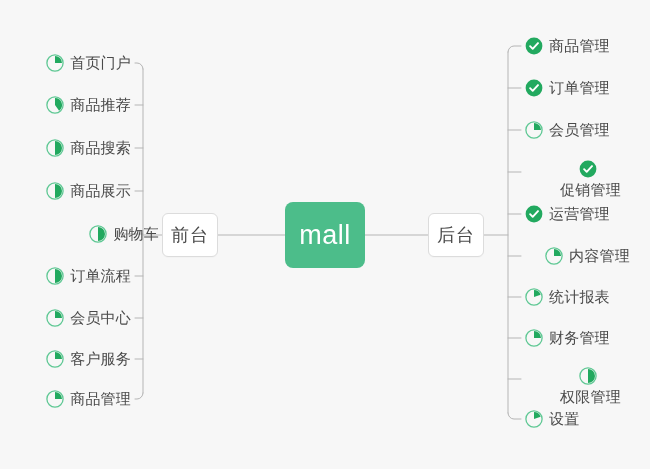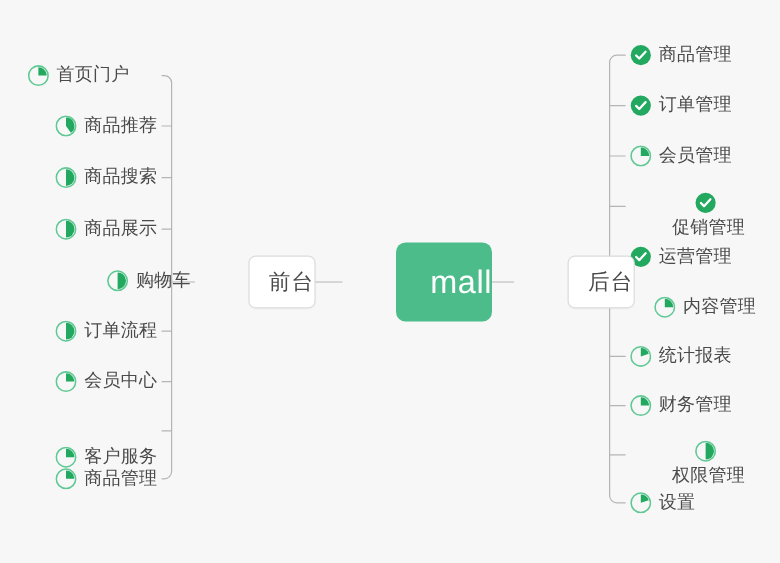--- a/index.html
+++ b/index.html
@@ -48,23 +48,22 @@
     flex: 0 0 18px;
     display: block;
   }
   .icon-wrap svg { display: block; width: 18px; height: 18px; }
 
   
   .node {
     position: absolute;
     display: flex;
     align-items: center;
-    justify-content: flex-end;
+    justify-content: center;
     box-sizing: border-box;
-    margin-left: 45px;
   }
   .node-plain {
     background: #ffffff;
     border: 1px solid #dcdcdc;
     border-radius: 6px;
     box-shadow: 0 1px 1px rgba(0,0,0,0.02);
   }
   .node-plain .node-label {
     font-size: 18px;
     color: #4a4a4a;
@@ -110,21 +109,21 @@
         <path d="M 521 297 L 508 297"></path>
         <path d="M 521 338 L 508 338"></path>
         <path d="M 521 379 L 508 379"></path>
         <path d="M 521 419 L 514 419 A 6 6 0 0 1 508 413"></path>
         <path d="M 484 235 L 508 235"></path>
         <path d="M 365 235 L 428 235"></path>
       </g>
   </svg>
 
   <div id="leaves-layer">
-      <div class="leaf left" style="top: 51px; left: 0px; width: 131px; padding-right: 0px; justify-content: center;">
+      <div class="leaf left" style="top: 51px; left: 0px; width: 131px; padding-right: 0px;">
         <span class="icon-wrap">
           <svg viewBox="0 0 18 18" width="18" height="18">
             <circle cx="9" cy="9" r="8.1" fill="none" stroke="#5fc894" stroke-width="1.3"></circle>
             <path d="M 9 9 L 9 2 A 7 7 0 0 1 16 9 Z" fill="#22a95f"></path>
           </svg>
         </span>
         <span class="leaf-label">首页门户</span>
       </div>
       <div class="leaf left" style="top: 93px; left: 0px; width: 131px; padding-right: 0px;">
         <span class="icon-wrap">
@@ -173,21 +172,21 @@
       </div>
       <div class="leaf left" style="top: 306px; left: 0px; width: 131px; padding-right: 0px;">
         <span class="icon-wrap">
           <svg viewBox="0 0 18 18" width="18" height="18">
             <circle cx="9" cy="9" r="8.1" fill="none" stroke="#5fc894" stroke-width="1.3"></circle>
             <path d="M 9 9 L 9 2 A 7 7 0 0 1 16 9 Z" fill="#22a95f"></path>
           </svg>
         </span>
         <span class="leaf-label">会员中心</span>
       </div>
-      <div class="leaf left" style="top: 347px; left: 0px; width: 131px; padding-right: 0px; margin-top: 22px;">
+      <div class="leaf left" style="top: 347px; left: 0px; width: 131px; padding-right: 0px;">
         <span class="icon-wrap">
           <svg viewBox="0 0 18 18" width="18" height="18">
             <circle cx="9" cy="9" r="8.1" fill="none" stroke="#5fc894" stroke-width="1.3"></circle>
             <path d="M 9 9 L 9 2 A 7 7 0 0 1 16 9 Z" fill="#22a95f"></path>
           </svg>
         </span>
         <span class="leaf-label">客户服务</span>
       </div>
       <div class="leaf left" style="top: 387px; left: 0px; width: 131px; padding-right: 0px;">
         <span class="icon-wrap">

